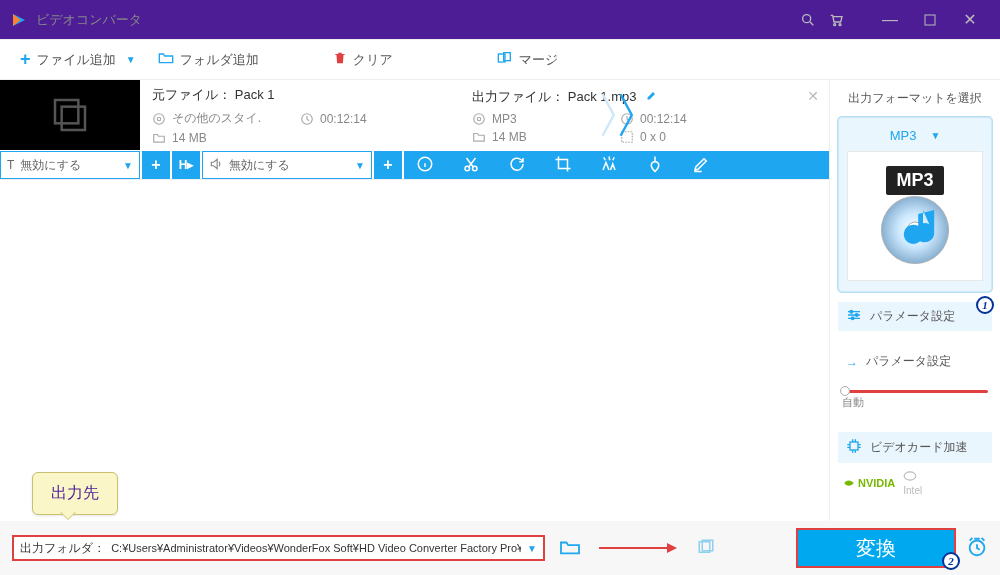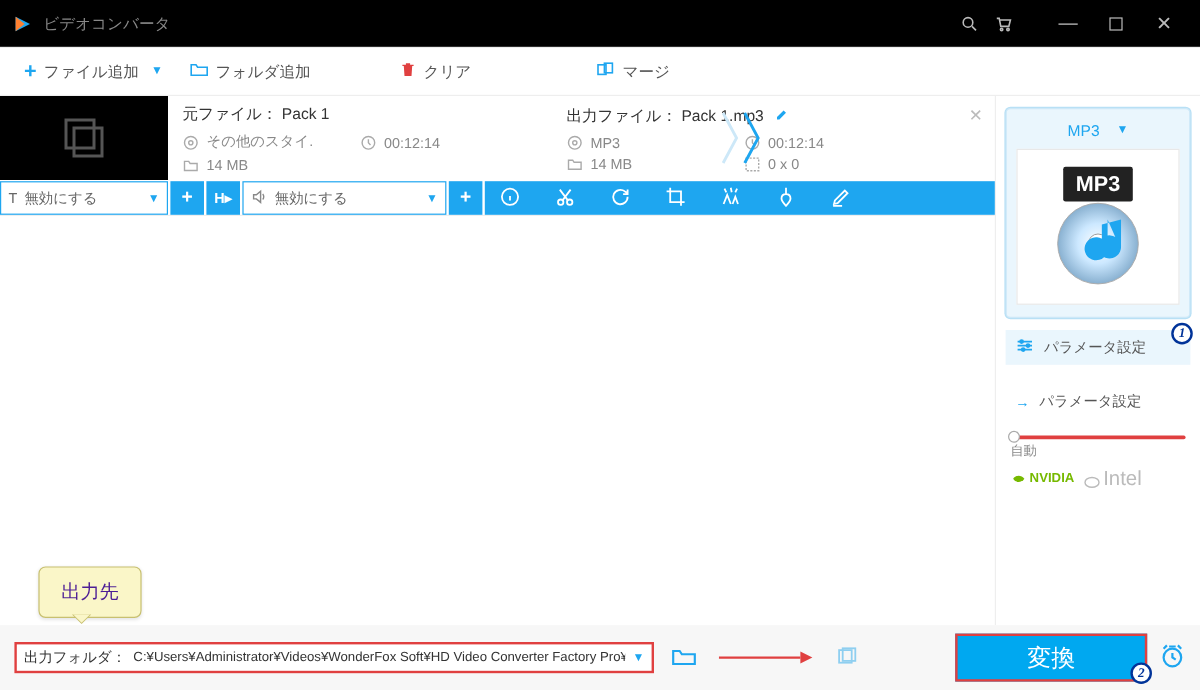--- a/index.html
+++ b/index.html
@@ -1,18 +1,18 @@
 <!DOCTYPE html>
 <html><head>
 <meta charset="utf-8">
 <style>
 * { box-sizing: border-box; margin: 0; padding: 0; }
 body { font-family: "Segoe UI", Arial, sans-serif; font-size: 12px; color: #444; background: #fff; width: 1000px; height: 575px; overflow: hidden; position: relative; }
 
-.titlebar { display: flex; align-items: center; height: 40px; background: #000000; padding: 0 10px; border-bottom: 1px solid #eee; }
+.titlebar { display: flex; align-items: center; height: 40px; background: #4c1d95; padding: 0 10px; border-bottom: 1px solid #eee; }
 .titlebar .logo { width: 18px; height: 18px; margin-right: 8px; }
 .titlebar .title { flex: 1; color: #888; font-size: 13px; }
 .titlebar .winbtn { font-family: Arial; width: 40px; height: 40px; display: flex; align-items: center; justify-content: center; color: #bbb; font-size: 16px; cursor: pointer; }
 .titlebar .icon-btn { width: 28px; height: 28px; display:flex; align-items:center; justify-content:center; color:#bbb; }
 
 .toolbar { display: flex; align-items: center; height: 40px; background: #fff; padding: 0 20px; border-bottom: 1px solid #eee; gap: 22px; }
 .toolbar .btn { display: flex; align-items: center; gap: 6px; color: #555; font-size: 13px; cursor: pointer; }
 .toolbar .plus { color: #1ea6f0; font-weight: bold; font-size: 18px; }
 .toolbar .dropdown { color: #1ea6f0; font-size: 10px; margin-left:-12px; }
 .toolbar .foldericon { color:#1ea6f0; }
@@ -54,21 +54,21 @@
 .paramsetting { display:flex; align-items:center; gap:8px; background:#eaf6fd; padding:6px 8px; margin-top:10px; color:#555; cursor:pointer; position:relative; }
 .annot { position:absolute; right:-2px; top:-6px; width:18px; height:18px; border:2px solid #003399; border-radius:50%; background:#fff; display:flex; align-items:center; justify-content:center; font-size:11px; color:#003399; font-style:italic; font-weight:bold; font-family: serif;}
 .quickset { display:flex; align-items:center; gap:8px; padding:6px 8px; margin-top:16px; color:#555; cursor:pointer; }
 .slider { margin:14px 4px 2px; display:flex; align-items:center; }
 .sliderbar { flex:1; height:3px; background:#e04040; border-radius:2px; position:relative; }
 .sliderthumb { width:10px; height:10px; background:#fff; border:1px solid #aaa; border-radius:50%; position:absolute; left:-2px; top:-4px; }
 .sliderlabel { font-size:11px; color:#888; margin:2px 4px 0; }
 .gpucard { display:flex; align-items:center; gap:8px; background:#eaf6fd; padding:6px 8px; margin-top:22px; color:#555; }
 .gpulogos { display:flex; gap:8px; margin-top:6px; padding:0 4px; }
 .nvlogo { color:#76b900; font-size:11px; font-weight:bold; display:flex; align-items:center; gap:2px; }
-.intellogo { color:#bbb; font-size:17px; display:flex; align-items:flex-end; gap:2px; }
+.intellogo { color:#bbb; font-size:10px; display:flex; align-items:flex-start; gap:2px;flex-direction:column; }
 
 .bottom { position:absolute; bottom:0; left:0; right:0; height:54px; background:#f7f7f7; display:flex; align-items:center; padding: 0 12px; }
 .outbox { display:flex; align-items:center; border:2px solid #e04040; padding:3px 6px; background:#fff; width:533px; height:26px; }
 .outlabel { color:#333; margin-right:6px; white-space:nowrap; }
 .outfield { flex:1; background:#fff; color:#333; overflow:hidden; white-space:nowrap; font-size:11px; }
 .outdd { color:#1ea6f0; margin-left:6px; font-size:10px; }
 .folderopen { margin-left:14px; color:#1ea6f0; cursor:pointer; }
 .redarrow { margin: 0 18px; }
 .settingsicon { color:#1ea6f0; margin-right:20px; }
 .convertbtn { background:#00a8f0; border:2px solid #e04040; width:160px; height:40px; display:flex; align-items:center; justify-content:center; color:#fff; font-size:20px; cursor:pointer; margin-left:auto; position:relative; }
@@ -265,20 +265,21 @@
               </svg></span>
           <span class="ticon"><svg width="18" height="18" viewBox="0 0 24 24" fill="none" stroke="#fff" stroke-width="2">
                 <path d="M4 20l4-1 11-11-3-3L5 16l-1 4zM3 22h10"></path>
               </svg></span>
         </div>
       </div>
     </div>
   </div>
 
   <div class="sidebar">
+    <div class="shead">出力フォーマットを選択</div>
     <div class="formatcard">
       <div class="fmtlabel">
           <span>MP3</span>
           <span style="color:#1ea6f0;font-size:10px">▼</span>
         </div>
       <div class="fmtimg">
         <div class="mp3badge">MP3</div>
         <svg class="cd" width="80" height="80" viewBox="0 0 100 100">
           <defs>
               <radialGradient id="g1">
@@ -306,20 +307,27 @@
     <div class="quickset">
       <span style="color:#1ea6f0">→</span>
       <span>パラメータ設定</span>
     </div>
     <div class="slider">
       <div class="sliderbar">
           <div class="sliderthumb"></div>
         </div>
     </div>
     <div class="sliderlabel">自動</div>
+    <div class="gpucard">
+      <span><svg width="16" height="16" viewBox="0 0 24 24" stroke="#1ea6f0" stroke-width="2" fill="none">
+            <rect x="6" y="6" width="12" height="12"></rect>
+            <path d="M10 2v4M14 2v4M10 18v4M14 18v4M2 10h4M2 14h4M18 10h4M18 14h4"></path>
+          </svg></span>
+      <span>ビデオカード加速</span>
+    </div>
     <div class="gpulogos">
       <span class="nvlogo">
           <svg width="14" height="14" viewBox="0 0 24 24" fill="#76b900">
             <path d="M4 12c3-6 12-6 16 0-4 6-13 6-16 0z"></path>
           </svg>
           <span>NVIDIA</span>
         </span>
       <span class="intellogo">
           <svg width="14" height="14" viewBox="0 0 24 24" fill="none" stroke="#bbb" stroke-width="2">
             <ellipse cx="12" cy="12" rx="10" ry="7"></ellipse>

